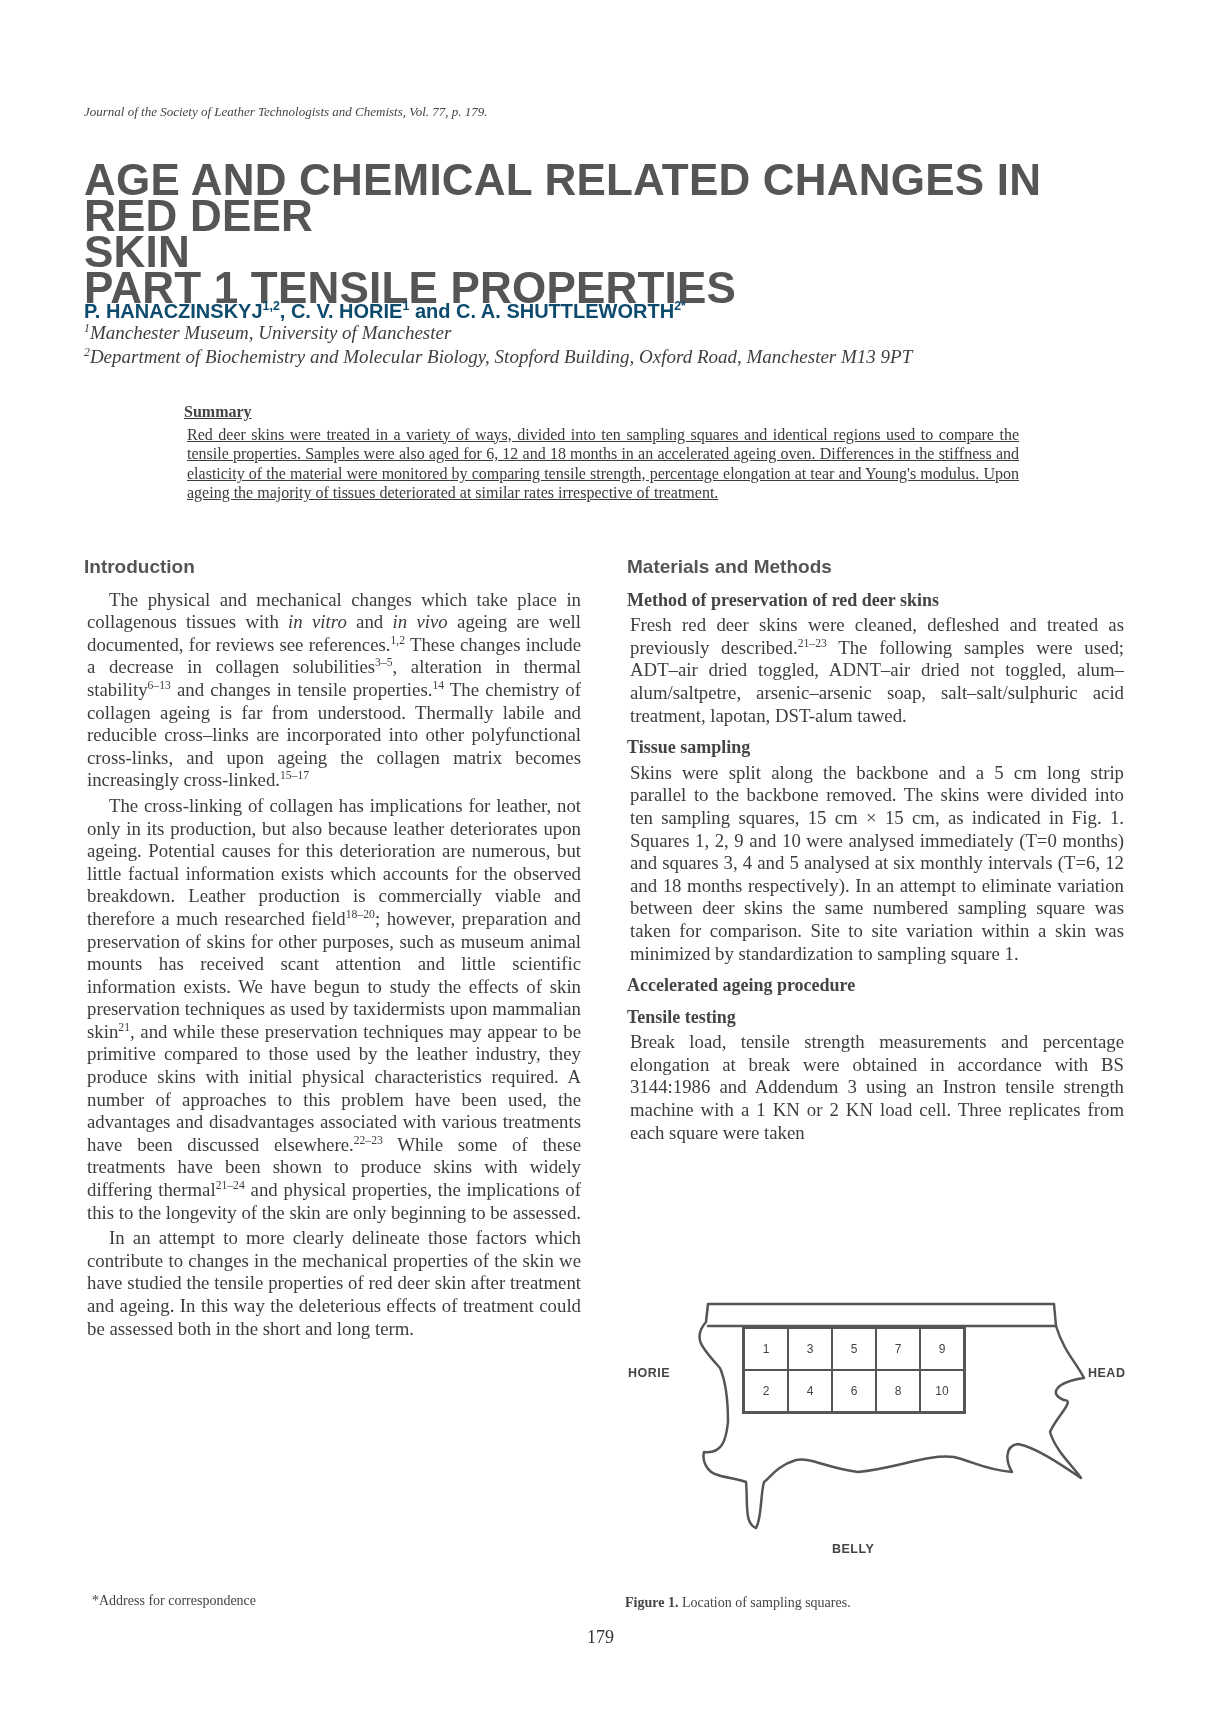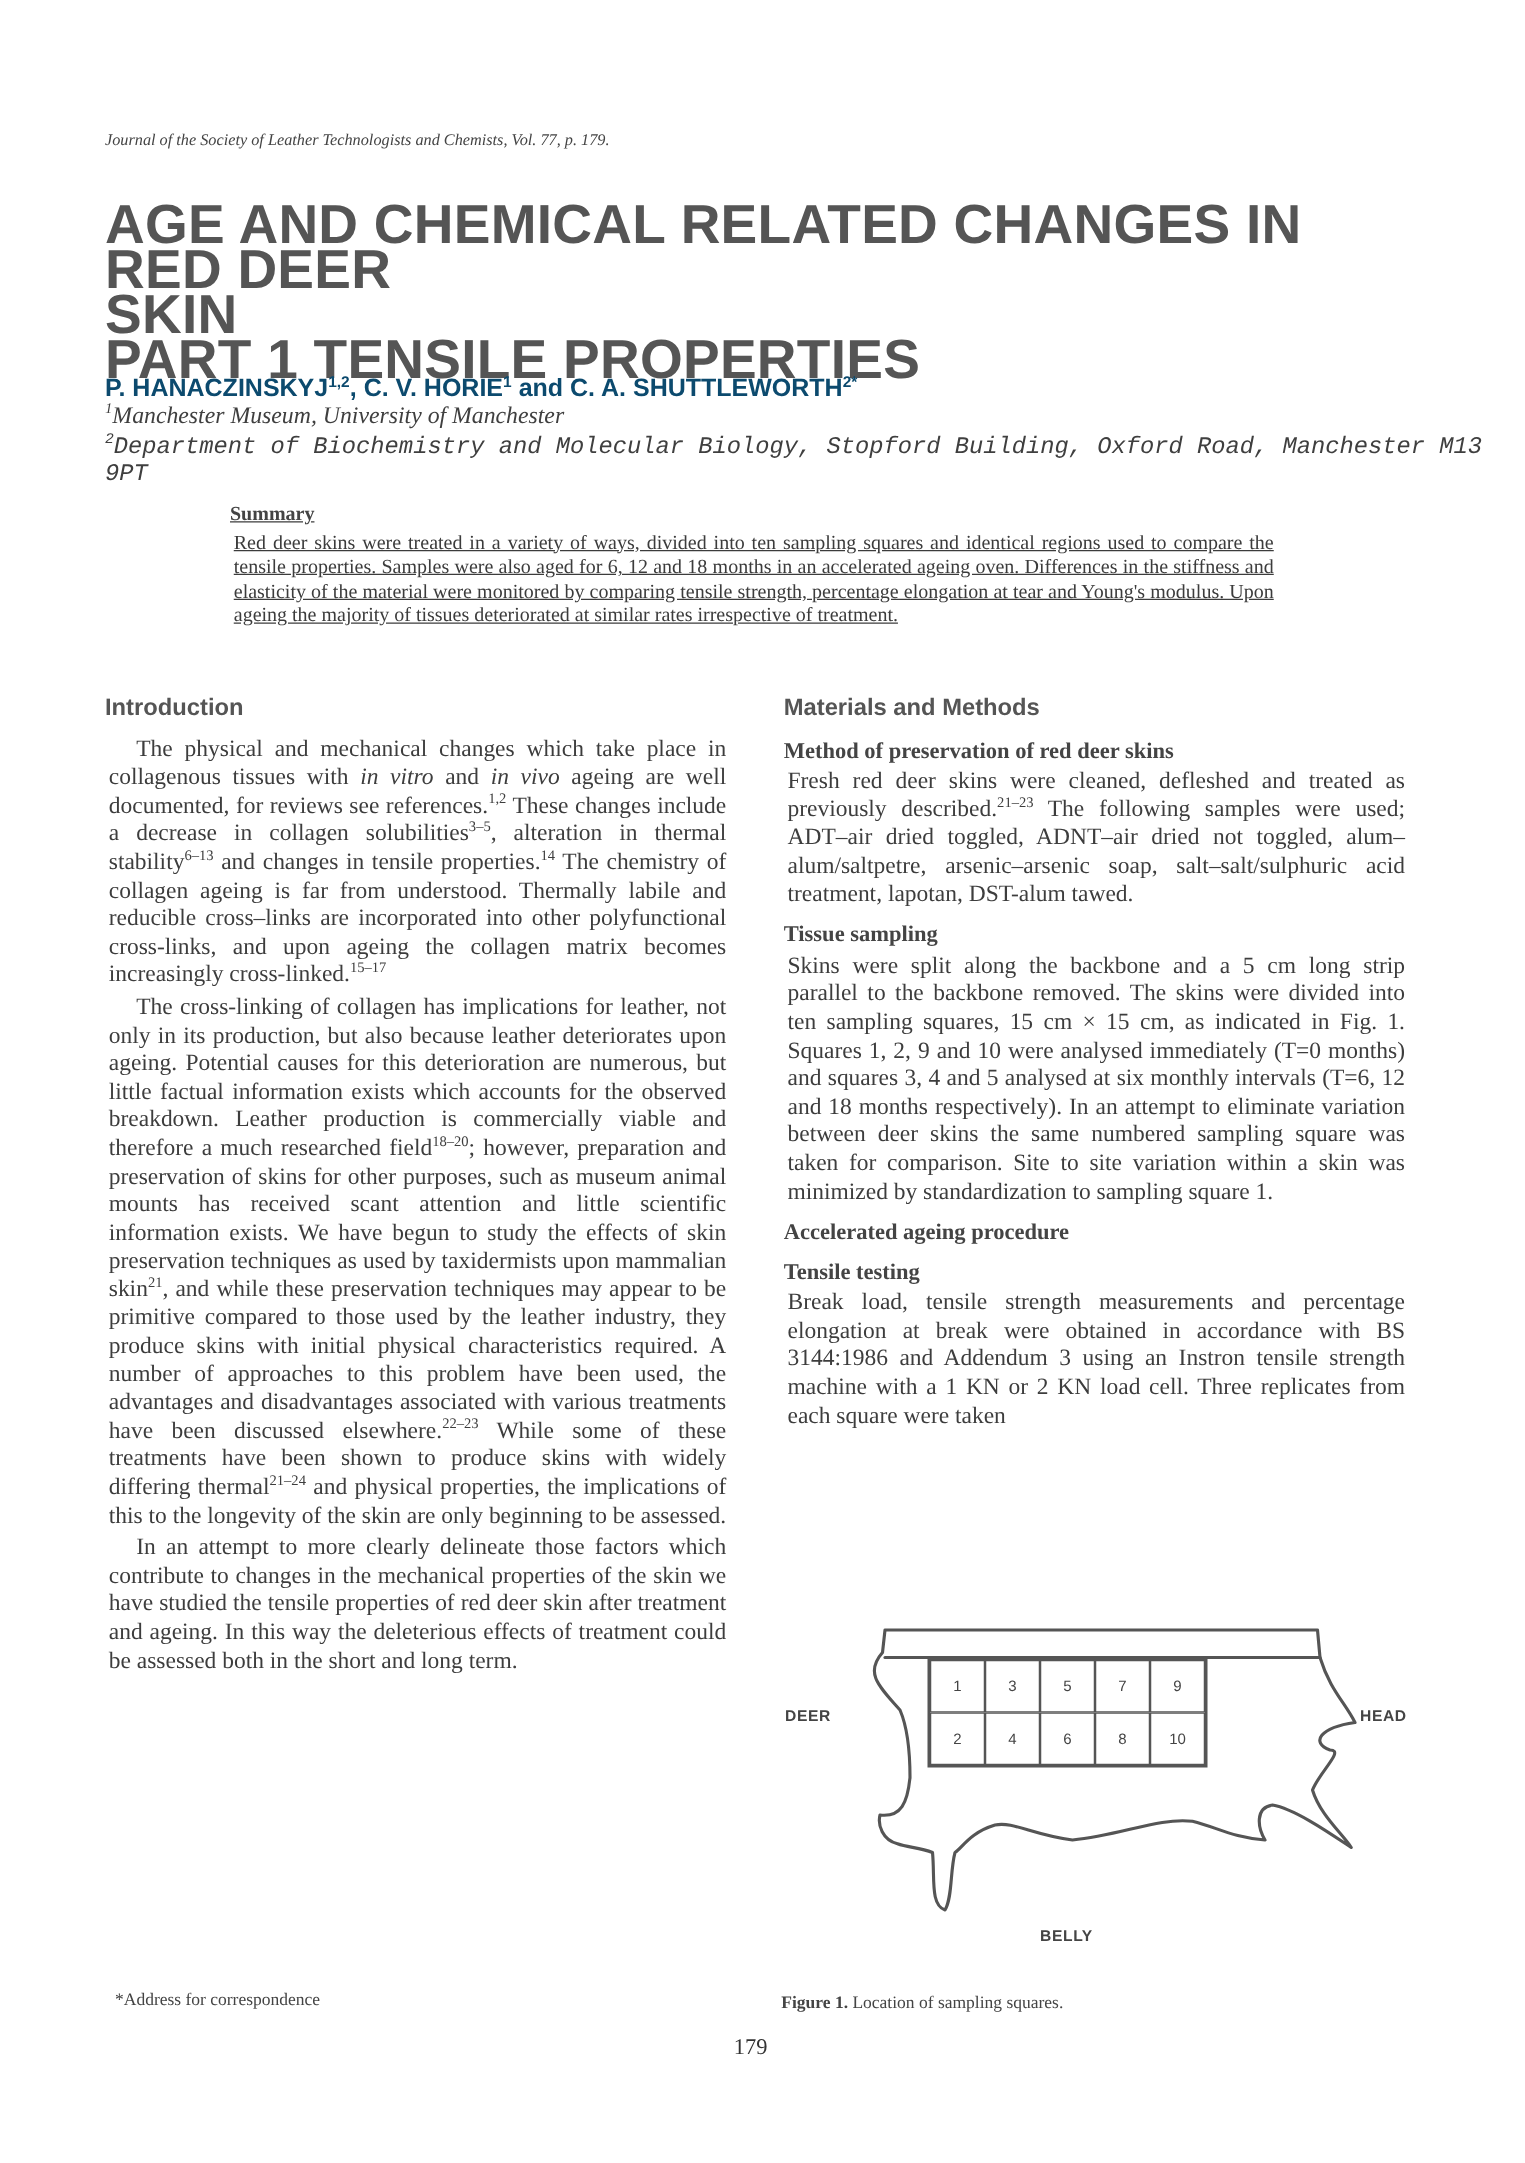--- a/index.html
+++ b/index.html
@@ -19,21 +19,21 @@
   }
   .authors {
     left: 84px; top: 300px;
     font-family: "Liberation Sans", sans-serif; font-weight: bold;
     font-size: 20px; color: #0c4a6e;
   }
   .affil {
     left: 84px; font-style: italic; font-size: 19px; color: #3f3f3f;
   }
   .affil1 { top: 322px; }
-  .affil2 { top: 346px; font-family: Liberation Mono, monospace; }
+  .affil2 { top: 346px; }
   sup { font-size: 0.62em; line-height: 0; vertical-align: super; }
   .summary {
     left: 184px; top: 402px; width: 838px; font-size: 16px; line-height: 19.6px;
     text-align: justify;
     text-decoration: underline;
   }
   .summary-head { font-weight: bold; color: #444; }
   .col {
     width: 500px; font-size: 18.8px; line-height: 22.6px; text-align: justify;
     color: #3d3d3d;
@@ -122,20 +122,20 @@
     <div class="cell">3</div>
     <div class="cell">5</div>
     <div class="cell">7</div>
     <div class="cell">9</div>
     <div class="cell">2</div>
     <div class="cell">4</div>
     <div class="cell">6</div>
     <div class="cell">8</div>
     <div class="cell">10</div>
   </div>
-  <div class="fig-label" style="left:-8px;top:84px;">DEER</div>
+  <div class="fig-label" style="left:-8px;top:84px;">HORIE</div>
   <div class="fig-label" style="left:452px;top:84px;">HEAD</div>
   <div class="fig-label" style="left:196px;top:236px;margin-top:24px;">BELLY</div>
 </div>
 
 <div class="abs footnote">*Address for correspondence</div>
 <div class="abs caption"><b>Figure 1.</b><span> Location of sampling squares.</span></div>
 <div class="abs page-number">179</div>
 
 </body></html>

